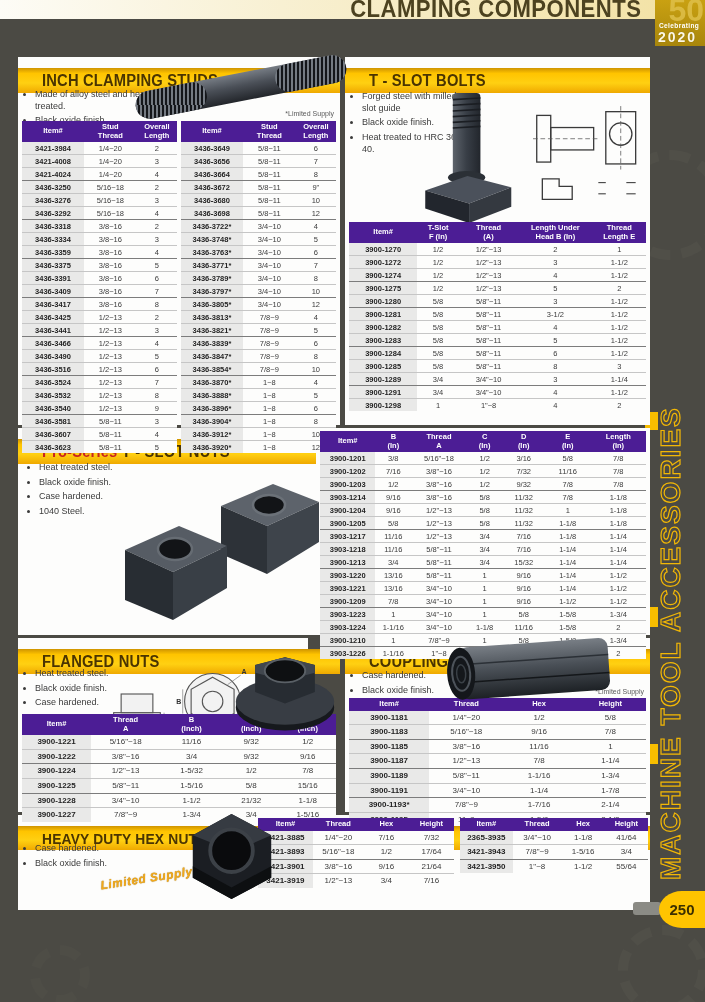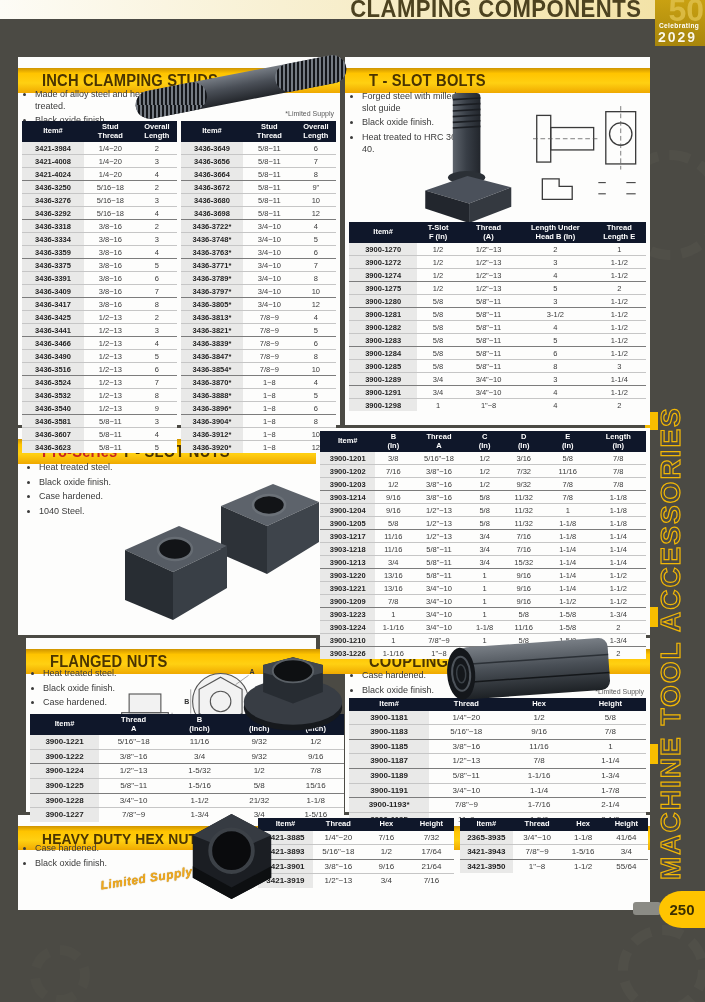--- a/index.html
+++ b/index.html
@@ -24,21 +24,21 @@
   .bar{position:absolute;left:0;top:11px;height:25px;width:100%;z-index:1;
        background:linear-gradient(180deg,#cf9400 0%,#ffc400 22%,#ffd012 60%,#efa900 100%);
        display:flex;align-items:center;padding:0 24px;}
   .bar-t{font-size:16px;font-weight:800;color:#4a3402;letter-spacing:.2px;transform:scaleX(.92);transform-origin:left;white-space:nowrap;}
   .bar-t .red{color:#c8241f;}
   ul.bullets{position:absolute;margin:0;padding-left:13px;font-size:9px;color:#3b3b3b;line-height:1.3;z-index:2;}
   ul.bullets li{margin-bottom:3px;}
   .note{position:absolute;font-size:7px;color:#5a5a5a;z-index:2;}
   
   table.tbl{position:absolute;border-collapse:collapse;table-layout:fixed;z-index:2;background:#fdfdfc;}
-  .tbl th{background:#0f172a;color:#fff;font-weight:700;font-size:7.5px;line-height:1.15;
+  .tbl th{background:#4c1d95;color:#fff;font-weight:700;font-size:7.5px;line-height:1.15;
           padding:2px 1px;text-align:center;white-space:pre-line;}
   .tbl td{font-size:7.5px;color:#3a3a3a;text-align:center;padding:1.5px 1px;border-top:1px solid #c6c6c6;line-height:1.2;}
   .tbl tr:first-child td{border-top:none;}
   .tbl td:first-child{background:#e9e9e8;font-weight:700;color:#242424;}
   .tbl tr.grp td{border-top:1.6px solid #7c7c7c;}
   .tbl-lg td{font-size:8px;padding:2px 1px;}
   
   .stud{position:absolute;left:116px;top:16px;width:214px;height:28px;transform:rotate(-11deg);z-index:3;border-radius:14px;
         background:linear-gradient(180deg,#767c84 0%,#4a4f57 45%,#22252a 100%);}
   .stud .thr{position:absolute;top:0;width:72px;height:100%;border-radius:inherit;
@@ -68,21 +68,21 @@
   <div class="side-tab" style="right:47px;top:412px;height:18px;"></div>
   <div class="side-tab" style="right:47px;top:607px;"></div>
   <div class="side-tab" style="right:47px;top:744px;"></div>
 
   <div class="banner">
     <span class="banner-title">CLAMPING COMPONENTS</span>
   </div>
   <div class="badge">
     <span class="badge-50">50</span>
     <span class="badge-l1">Celebrating</span>
-    <span class="badge-l2">2029</span>
+    <span class="badge-l2">2020</span>
   </div>
 
   <div class="card" style="left:18px;top:57px;width:322px;height:368px;">
     <div class="bar" style="width:322px;">
       <span class="bar-t">INCH CLAMPING STUDS</span>
     </div>
     <ul class="bullets" style="left:4px;top:32px;width:128px;">
         <li>Made of alloy steel and heat treated.</li>
         <li>Black oxide finish.</li>
       </ul>
@@ -753,21 +753,21 @@
             <td>1"~8</td>
             <td>1-1/8</td>
             <td>11/16</td>
             <td>1-5/8</td>
             <td>2</td>
           </tr>
         </tbody>
       </table>
   </div>
 
-  <div class="card" style="left:18px;top:638px;width:290px;height:174px;margin-left:8px;">
+  <div class="card" style="left:18px;top:638px;width:290px;height:174px;">
     <div class="bar" style="width:322px;">
       <span class="bar-t">FLANGED NUTS</span>
     </div>
     <ul class="bullets" style="left:4px;top:30px;width:110px;">
         <li>Heat treated steel.</li>
         <li>Black oxide finish.</li>
         <li>Case hardened.</li>
       </ul>
     <svg class="abs" style="left:86px;top:28px;z-index:2;" width="150" height="70" viewBox="0 0 160 75">
       <g fill="#f2f2f2" stroke="#555" stroke-width="1.2">

